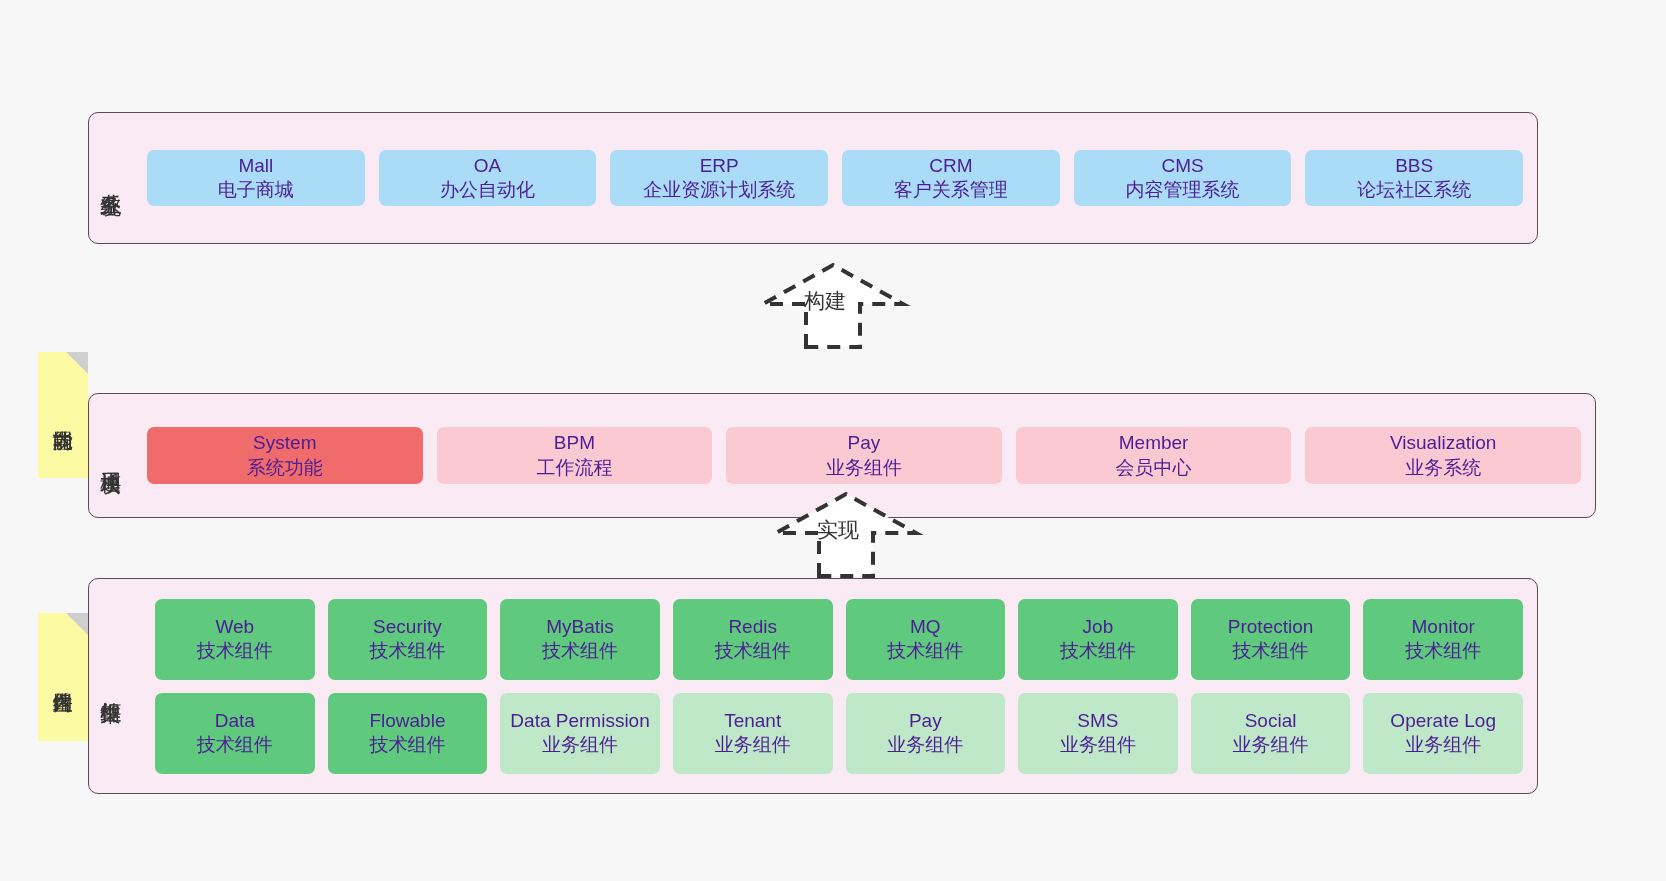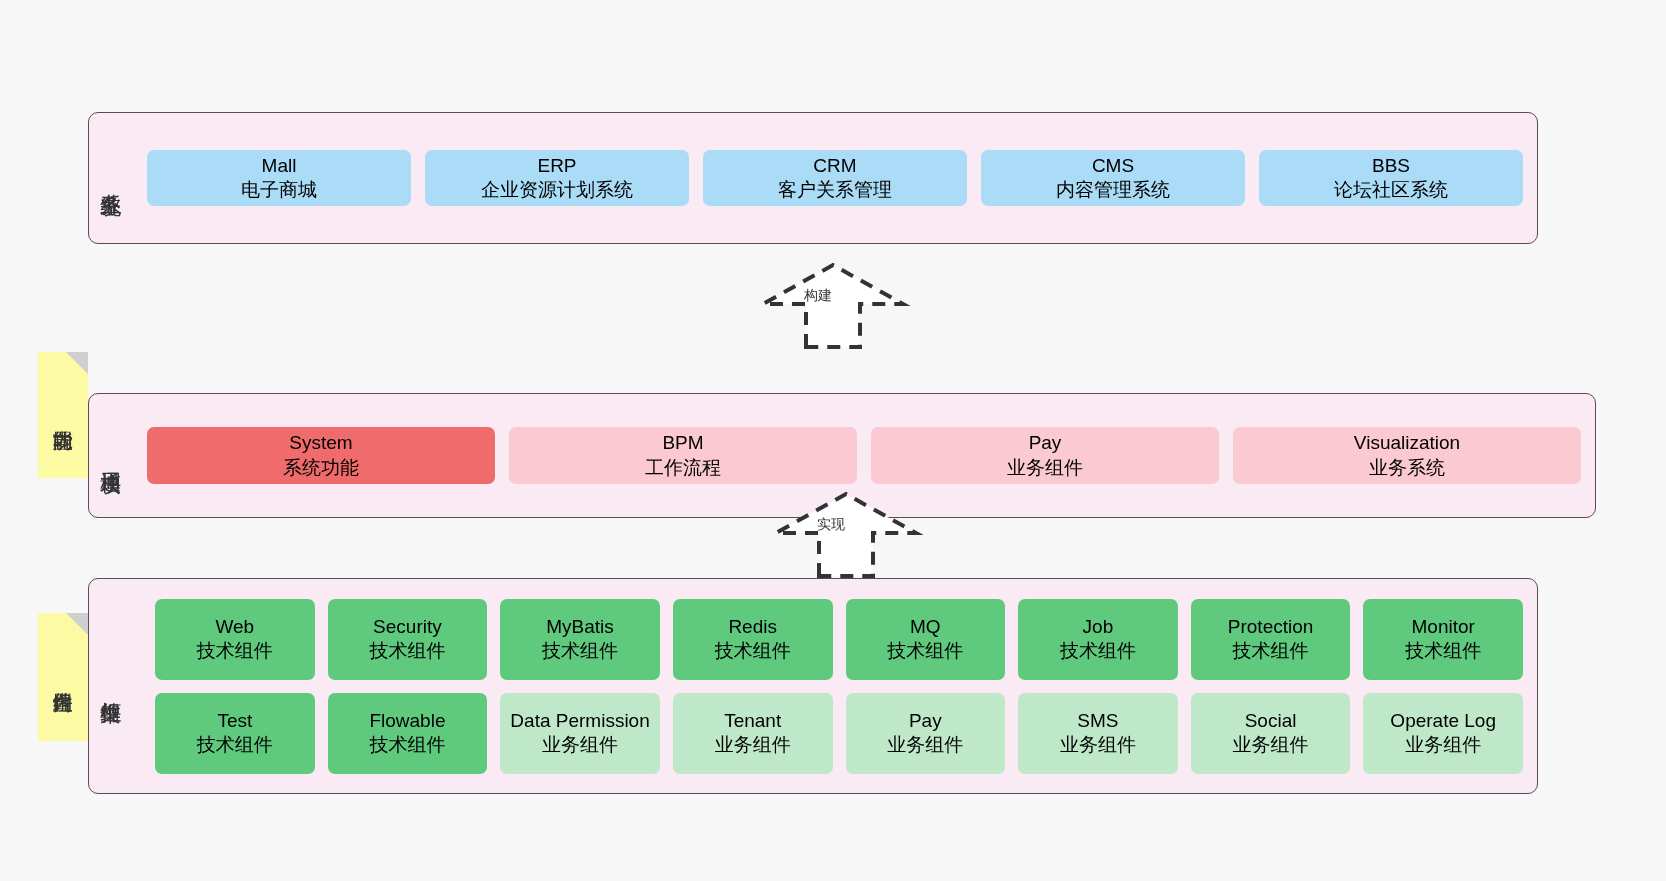--- a/index.html
+++ b/index.html
@@ -62,21 +62,21 @@
   .card {
     flex: 1 1 0;
     border-radius: 7px;
     display: flex;
     flex-direction: column;
     align-items: center;
     justify-content: center;
     text-align: center;
     font-size: 19px;
     line-height: 1.28;
-    color: #000000;
+    color: #4c1d95;
     padding: 4px 6px;
     user-select: none;
   }
   .card .en { display: block; }
   .card .cn { display: block; }
 
   .card.blue       { background: #aadcf8; }
   .card.red-strong { background: #f06b6b; }
   .card.red-light  { background: #fbc9d2; }
   .card.green-strong { background: #5fc97e; }
@@ -115,40 +115,44 @@
     width: 0; height: 0;
     border-left: 22px solid transparent;
     border-top: 22px solid #cfcfcf;
   }
 
   
   .arrow-wrap { position: absolute; }
   .arrow-wrap svg { display: block; overflow: visible; }
   .arrow-label {
     position: absolute;
-    font-size: 14px;
+    font-size: 21px;
     color: #333333;
     white-space: nowrap;
     user-select: none;
     background: transparent;
   }
 </style>
 </head>
 <body>
 
 <div id="canvas">
 
   <div class="layer" id="layer-business" style="left:88px; top:112px; width:1450px; height:132px;">
     <div class="layer-title">业务系统</div>
     <div class="layer-body">
       <div class="cards-row">
 
         <div class="card blue">
           <span class="en">Mall</span>
           <span class="cn">电子商城</span>
+        </div>
+        <div class="card blue">
+          <span class="en">OA</span>
+          <span class="cn">办公自动化</span>
         </div>
         <div class="card blue">
           <span class="en">ERP</span>
           <span class="cn">企业资源计划系统</span>
         </div>
         <div class="card blue">
           <span class="en">CRM</span>
           <span class="cn">客户关系管理</span>
         </div>
         <div class="card blue">
@@ -187,20 +191,24 @@
         </div>
         <div class="card red-light">
           <span class="en">BPM</span>
           <span class="cn">工作流程</span>
         </div>
         <div class="card red-light">
           <span class="en">Pay</span>
           <span class="cn">业务组件</span>
         </div>
         <div class="card red-light">
+          <span class="en">Member</span>
+          <span class="cn">会员中心</span>
+        </div>
+        <div class="card red-light">
           <span class="en">Visualization</span>
           <span class="cn">业务系统</span>
         </div>
 
       </div>
     </div>
   </div>
 
   <div class="arrow-wrap" style="left:771px; top:492px; width:150px; height:84px;">
     <svg width="150" height="84" viewBox="0 0 150 84" aria-hidden="true">
@@ -248,21 +256,21 @@
           <span class="cn">技术组件</span>
         </div>
         <div class="card green-strong">
           <span class="en">Monitor</span>
           <span class="cn">技术组件</span>
         </div>
       </div>
 
       <div class="cards-row">
         <div class="card green-strong">
-          <span class="en">Test</span>
+          <span class="en">Data</span>
           <span class="cn">技术组件</span>
         </div>
         <div class="card green-strong">
           <span class="en">Flowable</span>
           <span class="cn">技术组件</span>
         </div>
         <div class="card green-light">
           <span class="en">Data Permission</span>
           <span class="cn">业务组件</span>
         </div>

